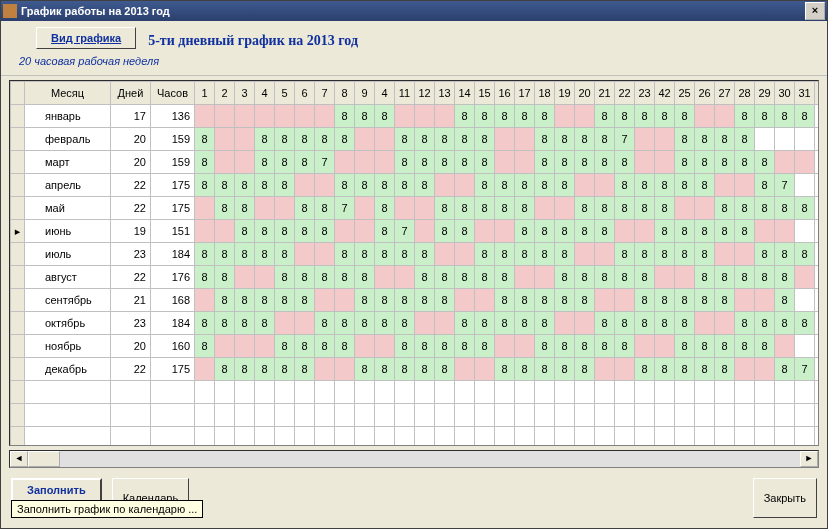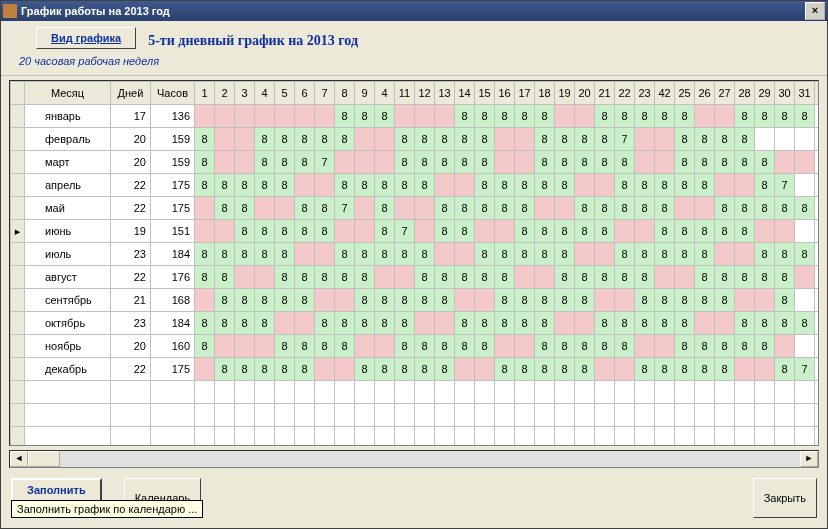--- a/index.html
+++ b/index.html
@@ -148,21 +148,21 @@
   .hscroll .thumb {
     position: absolute; left: 0; top: 0; bottom: 0;
     width: 30px;
     background: #ece9d8;
     border: 1px outset #fff;
   }
   .footer {
     padding: 6px 10px 10px;
     display: flex;
     align-items: flex-start;
-    gap: 22px;
+    gap: 10px;
   }
   .footer .spacer { flex: 1; }
   .tooltip {
     position: absolute;
     background: #ffffe1;
     border: 1px solid #000;
     padding: 2px 5px;
     font-size: 11px;
     z-index: 10;
   }

